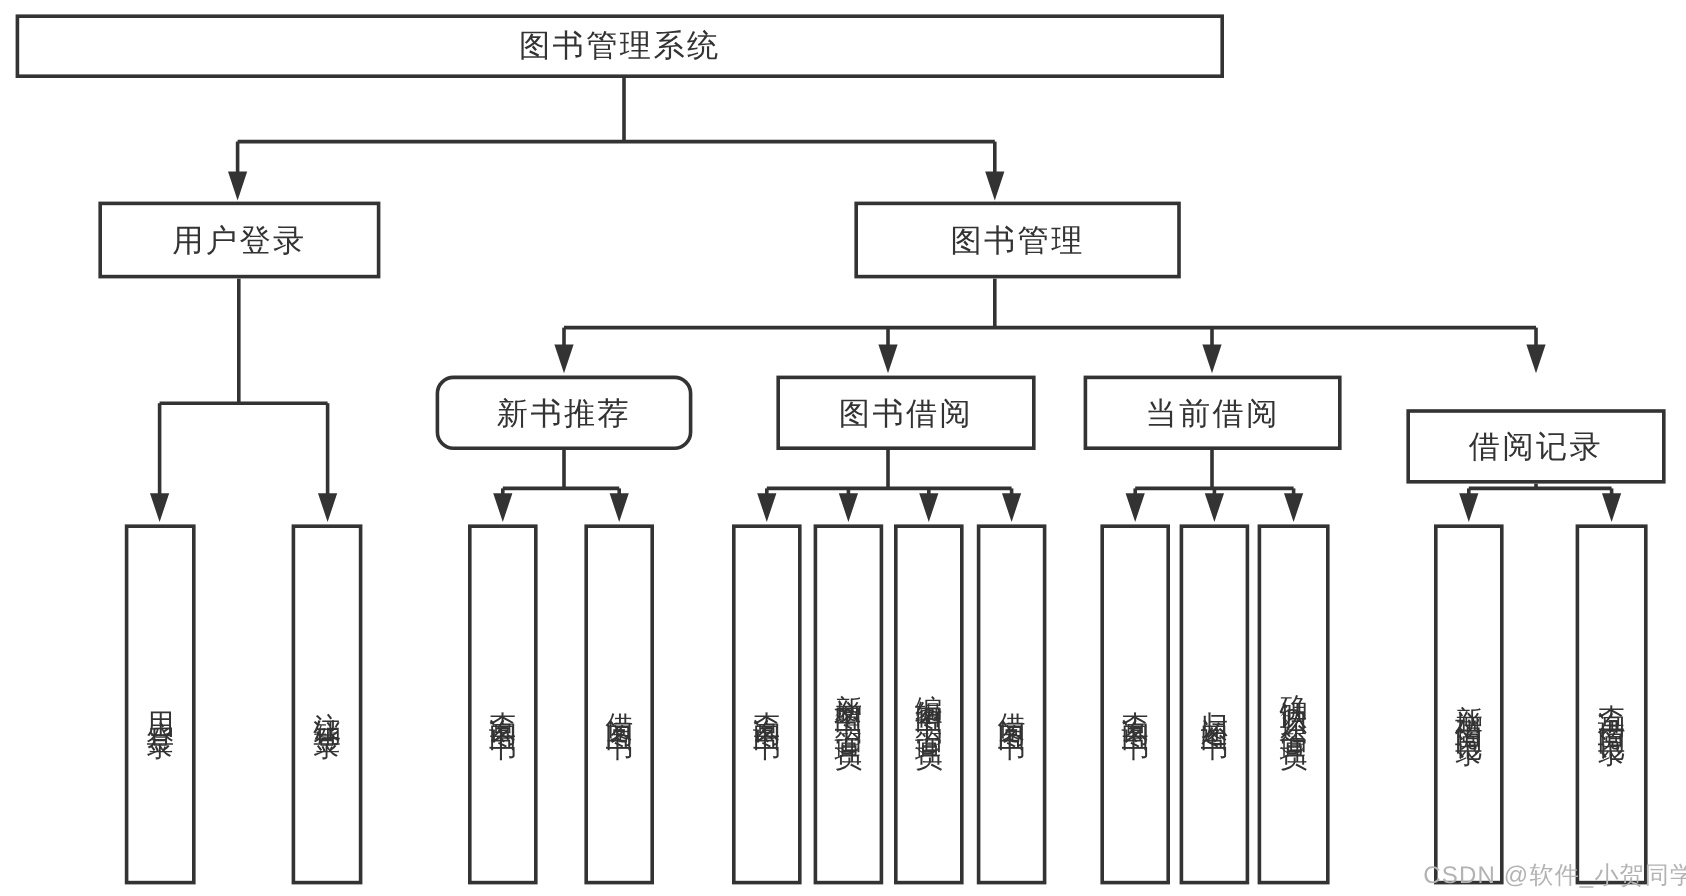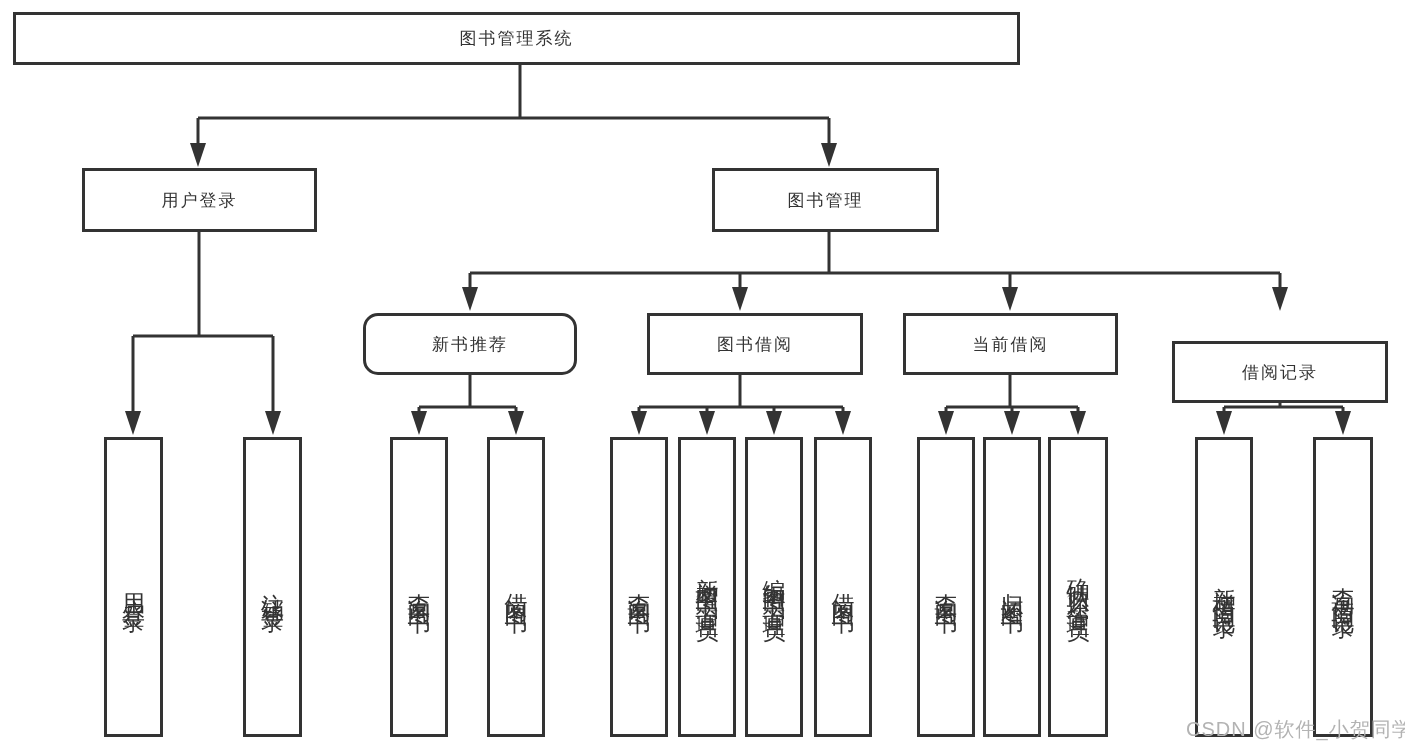--- a/index.html
+++ b/index.html
@@ -22,21 +22,21 @@
     box-sizing: border-box;
     background: #ffffff;
     border: 3px solid #333333;
     display: flex;
     align-items: center;
     justify-content: center;
     color: #333333;
     z-index: 2;
   }
   .hbox .label {
-    font-size: 17px;
+    font-size: 26px;
     letter-spacing: 2px;
     white-space: nowrap;
   }
   .vbox .label {
     writing-mode: vertical-rl;
     text-orientation: mixed;
     font-size: 23px;
     letter-spacing: 6px;
     line-height: 1;
     white-space: nowrap;
@@ -123,21 +123,21 @@
     </g>
   </svg>
 
   <div class="box hbox" style="left:13px; top:12px; width:1007px; height:53px;">
     <span class="label">图书管理系统</span>
   </div>
 
   <div class="box hbox" style="left:82px; top:168px; width:235px; height:64px;">
     <span class="label">用户登录</span>
   </div>
-  <div class="box hbox" style="left:712px; top:168px; width:227px; height:64px;">
+  <div class="box hbox" style="left:712px; top:168px; width:272px; height:64px;">
     <span class="label">图书管理</span>
   </div>
 
   <div class="box hbox" style="left:363px; top:313px; width:214px; height:62px;border-radius:15px;">
     <span class="label">新书推荐</span>
   </div>
   <div class="box hbox" style="left:647px; top:313px; width:216px; height:62px;">
     <span class="label">图书借阅</span>
   </div>
   <div class="box hbox" style="left:903px; top:313px; width:215px; height:62px;">

